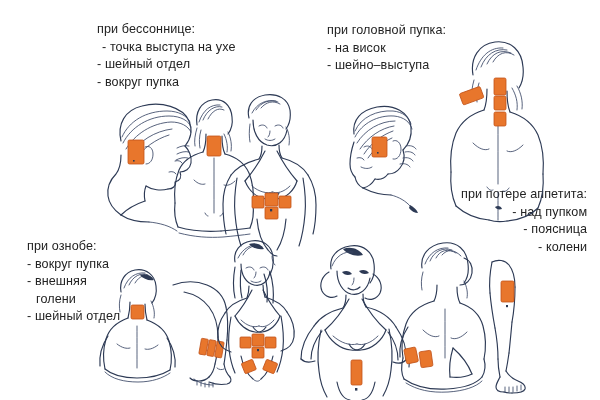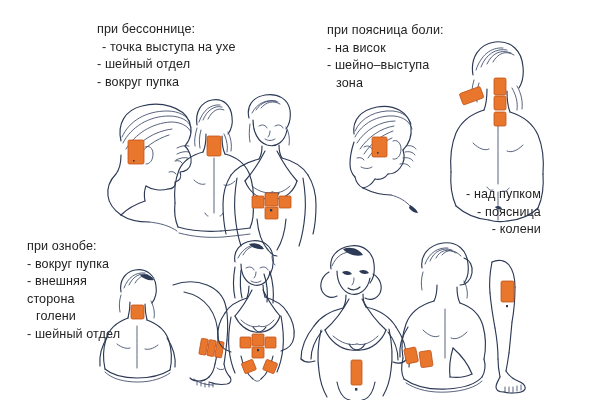--- a/index.html
+++ b/index.html
@@ -35,37 +35,36 @@
 <div id="stage">
 
   <div class="txtblock" style="left:88px;top:21px;">
     <div class="line head">при бессоннице:</div>
     <div class="line ind1"> - точка выступа на ухе</div>
     <div class="line">- шейный отдел</div>
     <div class="line">- вокруг пупка</div>
   </div>
 
   <div class="txtblock" style="left:318px;top:22px;">
-    <div class="line head">при поясница боли:</div>
+    <div class="line head">при головной пупка:</div>
     <div class="line">- на висок</div>
     <div class="line">- шейно–выступа</div>
-    <div class="line ind2">зона</div>
   </div>
 
   <div class="txtblock" style="left:452px;top:186px;">
+    <div class="line head">при потере аппетита:</div>
     <div class="line ind1">- над пупком</div>
     <div class="line ind1">- поясница</div>
     <div class="line ind1">- колени</div>
   </div>
 
   <div class="txtblock" style="left:18px;top:238px;">
     <div class="line head">при ознобе:</div>
     <div class="line">- вокруг пупка</div>
     <div class="line">- внешняя</div>
-    <div class="line">сторона</div>
     <div class="line ind2">голени</div>
     <div class="line">- шейный отдел</div>
   </div>
 
   <svg width="600" height="400" viewBox="0 0 600 400">
 
     <g>
       <path class="ink" d="M112 141 C108 124 116 110 133 106 C152 101 174 107 180 121 C184 131 181 140 176 146"></path>
       <path class="ink" d="M176 146 C180 150 183 157 182 163 C181 169 176 172 171 172 C173 177 171 181 166 182 C167 186 164 189 159 189"></path>
       <path class="ink" d="M159 189 C152 191 143 190 137 186"></path>

